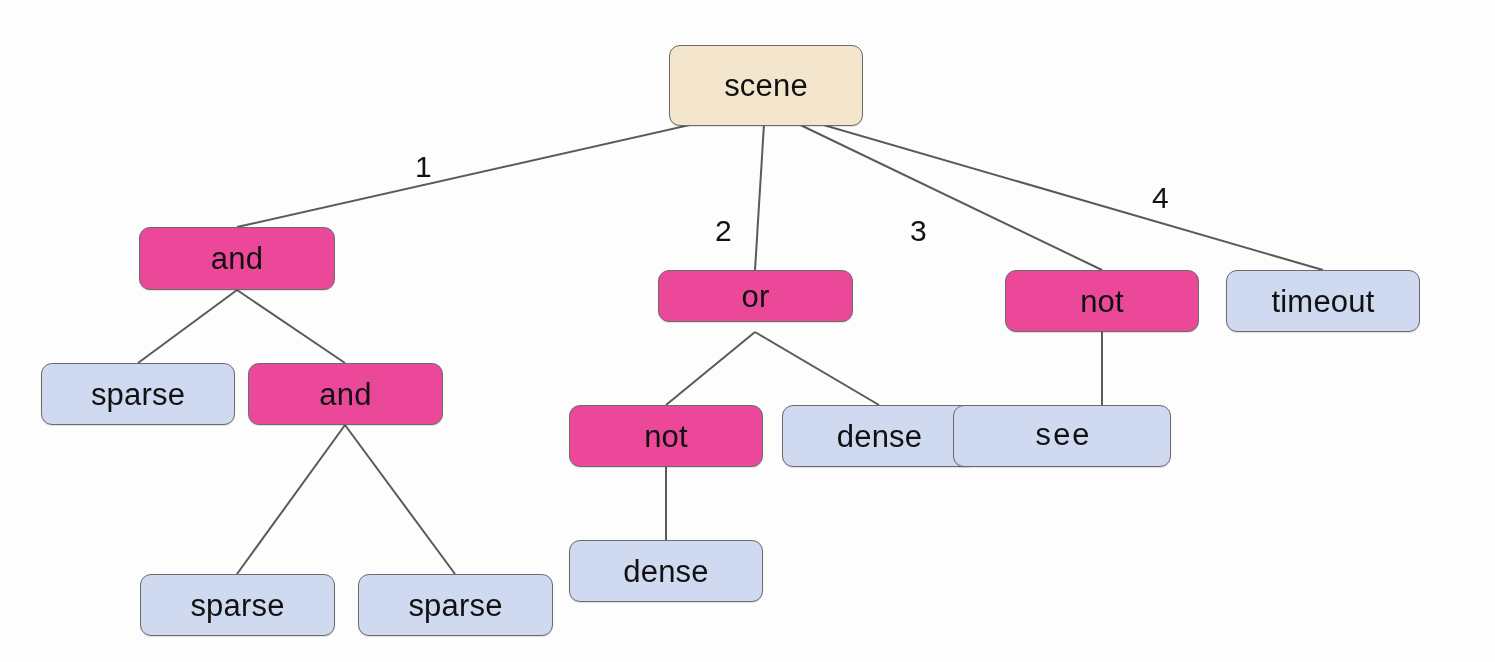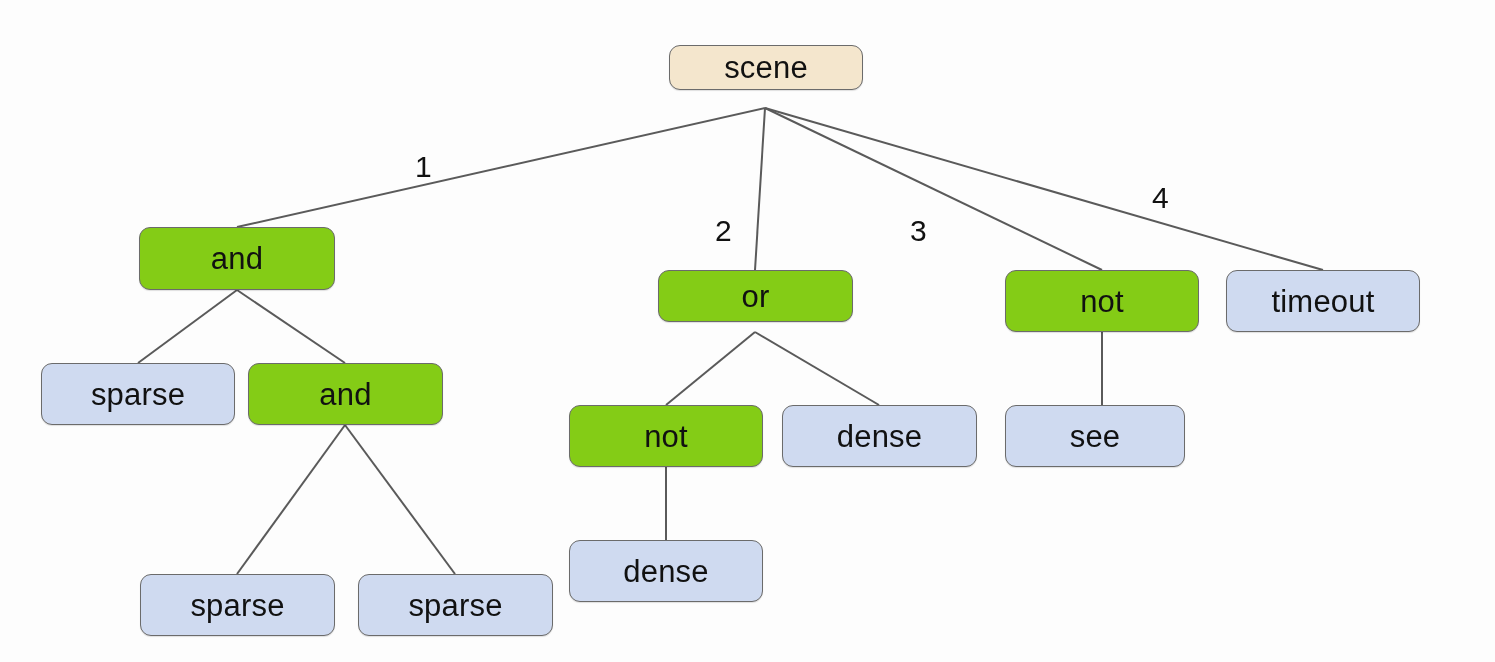--- a/index.html
+++ b/index.html
@@ -30,21 +30,21 @@
     border-radius: 11px;
     display: flex;
     align-items: center;
     justify-content: center;
     color: #111111;
     font-size: 31px;
     line-height: 1;
     letter-spacing: 0.2px;
     box-shadow: 0 1px 1px rgba(0,0,0,0.12);
   }
-  .node.op   { background: #84cc16; align-items: center; }
+  .node.op   { background: #ec4899; align-items: center; }
   .node.leaf { background: #cfdaf0; }
   .node.root { background: #f4e6cd; }
   .edge-label {
     position: absolute;
     color: #111111;
     font-size: 30px;
     line-height: 1;
     white-space: nowrap;
   }
 </style>
@@ -60,21 +60,21 @@
       <line x1="237" y1="290" x2="138" y2="363" stroke="#5a5a5a" stroke-width="2"></line>
       <line x1="237" y1="290" x2="345" y2="363" stroke="#5a5a5a" stroke-width="2"></line>
       <line x1="345" y1="425" x2="237" y2="574" stroke="#5a5a5a" stroke-width="2"></line>
       <line x1="345" y1="425" x2="455" y2="574" stroke="#5a5a5a" stroke-width="2"></line>
       <line x1="755" y1="332" x2="666" y2="405" stroke="#5a5a5a" stroke-width="2"></line>
       <line x1="755" y1="332" x2="879" y2="405" stroke="#5a5a5a" stroke-width="2"></line>
       <line x1="666" y1="467" x2="666" y2="540" stroke="#5a5a5a" stroke-width="2"></line>
       <line x1="1102" y1="332" x2="1102" y2="405" stroke="#5a5a5a" stroke-width="2"></line>
     </svg>
   <div id="node-layer">
-      <div class="node root" style="left: 669px; top: 45px; width: 194px; height: 45px;">
+      <div class="node root" style="left: 669px; top: 45px; width: 194px; height: 81px;">
         <span>scene</span>
       </div>
       <div class="node op" style="left: 139px; top: 227px; width: 196px; height: 63px;">
         <span>and</span>
       </div>
       <div class="node leaf" style="left: 41px; top: 363px; width: 194px; height: 62px;">
         <span>sparse</span>
       </div>
       <div class="node op" style="left: 248px; top: 363px; width: 195px; height: 62px;">
         <span>and</span>
@@ -93,21 +93,21 @@
       </div>
       <div class="node leaf" style="left: 782px; top: 405px; width: 195px; height: 62px;">
         <span>dense</span>
       </div>
       <div class="node leaf" style="left: 569px; top: 540px; width: 194px; height: 62px;">
         <span>dense</span>
       </div>
       <div class="node op" style="left: 1005px; top: 270px; width: 194px; height: 62px;">
         <span>not</span>
       </div>
-      <div class="node leaf" style="left: 1005px; top: 405px; width: 180px; height: 62px;">
+      <div class="node leaf" style="left: 953px; top: 405px; width: 218px; height: 62px; font-family: Liberation Mono, monospace;">
         <span>see</span>
       </div>
       <div class="node leaf" style="left: 1226px; top: 270px; width: 194px; height: 62px;">
         <span>timeout</span>
       </div>
     </div>
   <div id="label-layer">
       <div class="edge-label" style="left: 415px; top: 152px;">1</div>
       <div class="edge-label" style="left: 715px; top: 216px;">2</div>
       <div class="edge-label" style="left: 910px; top: 216px;">3</div>

